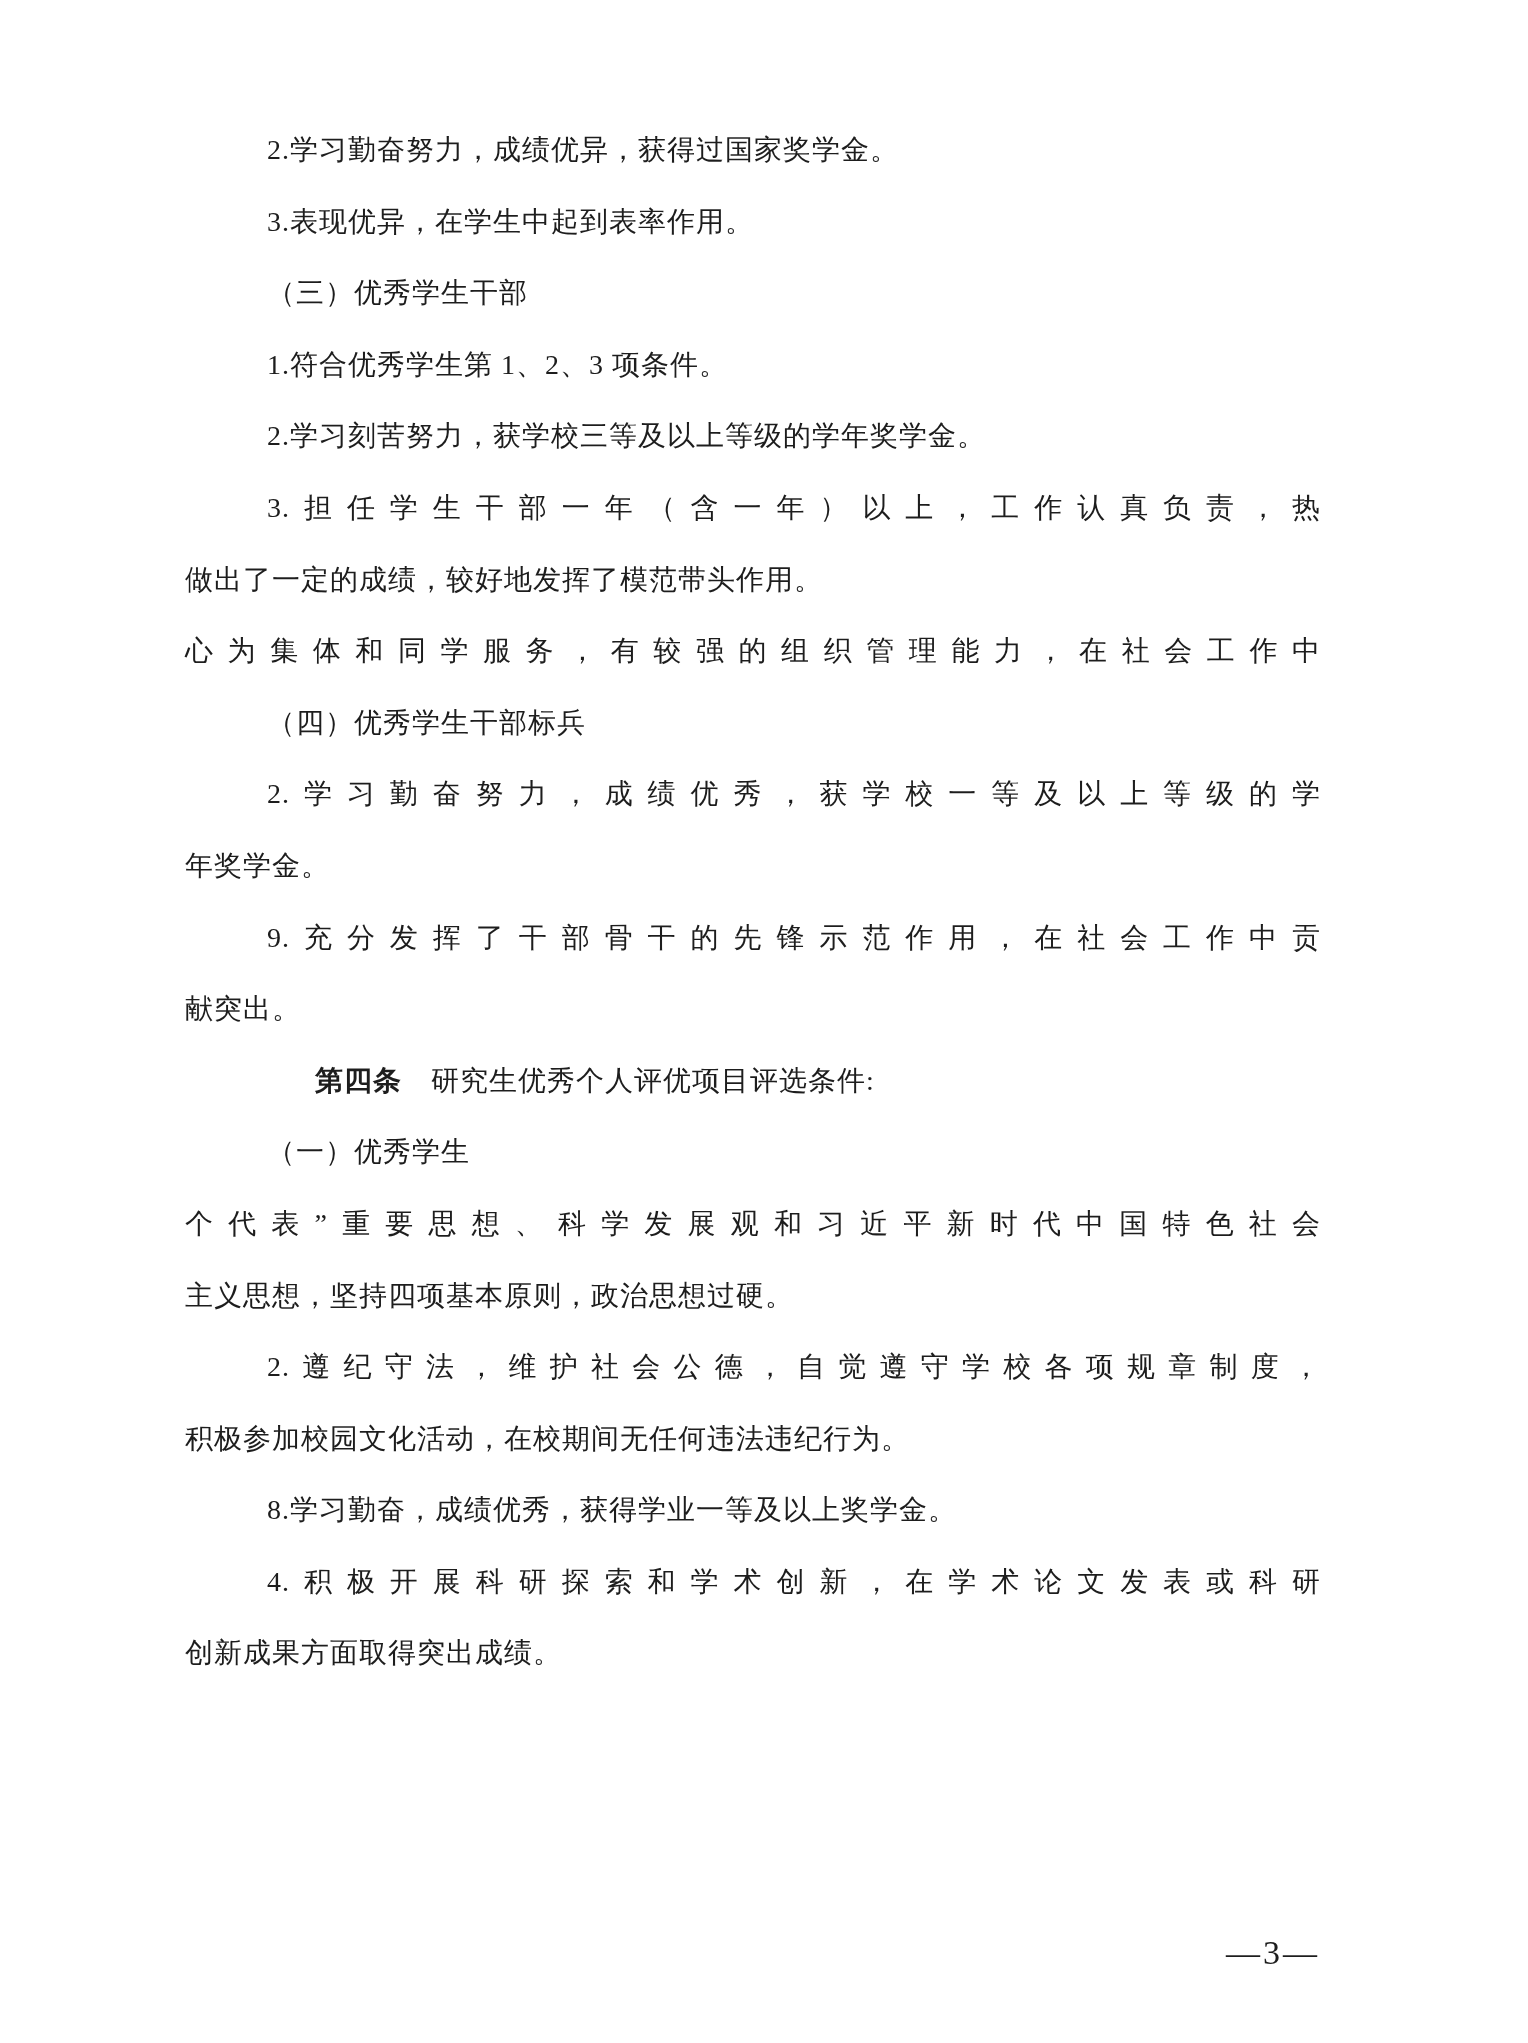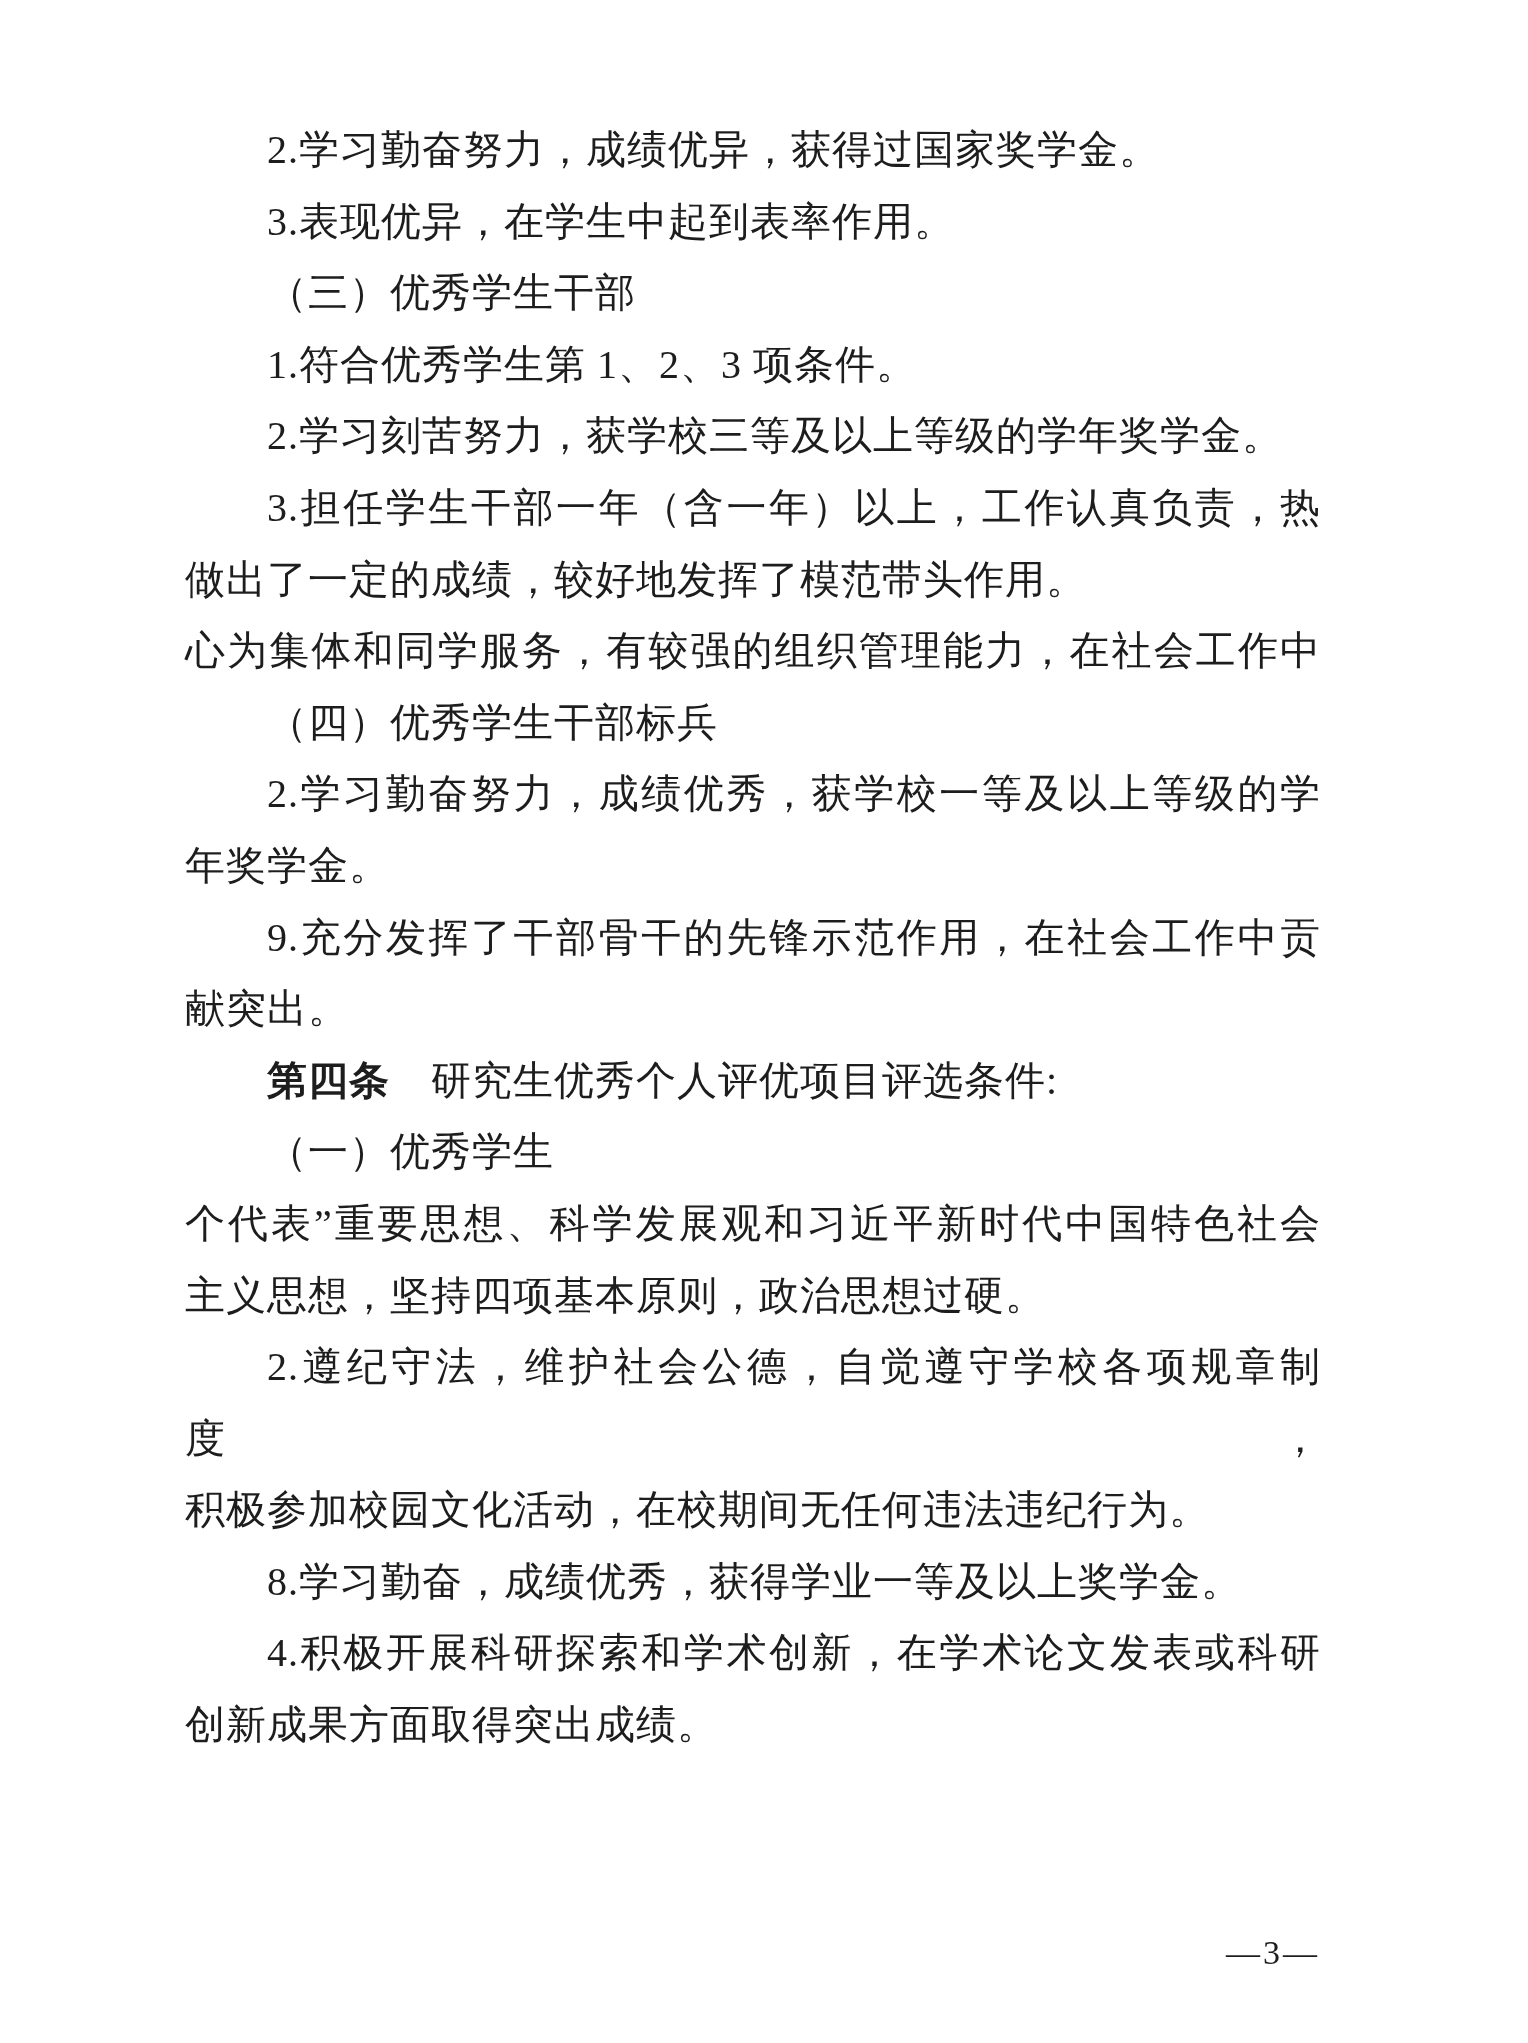--- a/index.html
+++ b/index.html
@@ -13,37 +13,38 @@
     position: relative;
     overflow: hidden;
     font-family: "Liberation Serif", "DejaVu Serif", serif;
     color: #1d1d1d;
   }
   .doc {
     position: absolute;
     left: 185px;
     top: 114px;
     width: 1136px;
-    font-size: 40px;
+    font-size: 28px;
     line-height: 71.6px;
     letter-spacing: 1px;
   }
   .line {
     white-space: pre-wrap;
     min-height: 71.6px;
   }
   .line.indent {
     text-indent: 82px;
   }
   .line.full {
     text-align: justify;
     text-align-last: justify;
   }
   .bold {
     font-weight: 700;
+    margin-left: 48px;
   }
   .footer {
     position: absolute;
     top: 1934px;
     right: 208px;
     font-size: 34px;
     letter-spacing: 3px;
     color: #1d1d1d;
   }
 </style>

